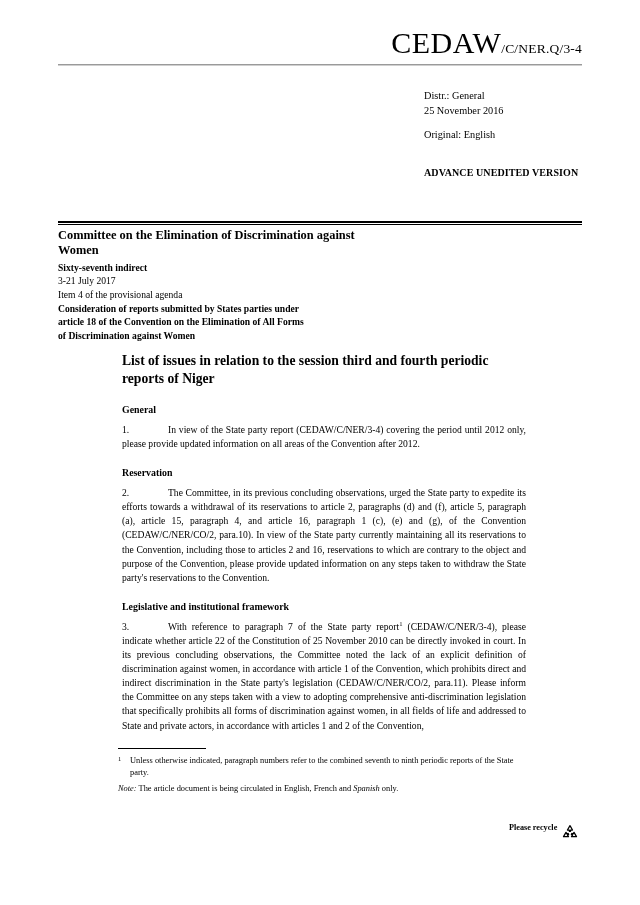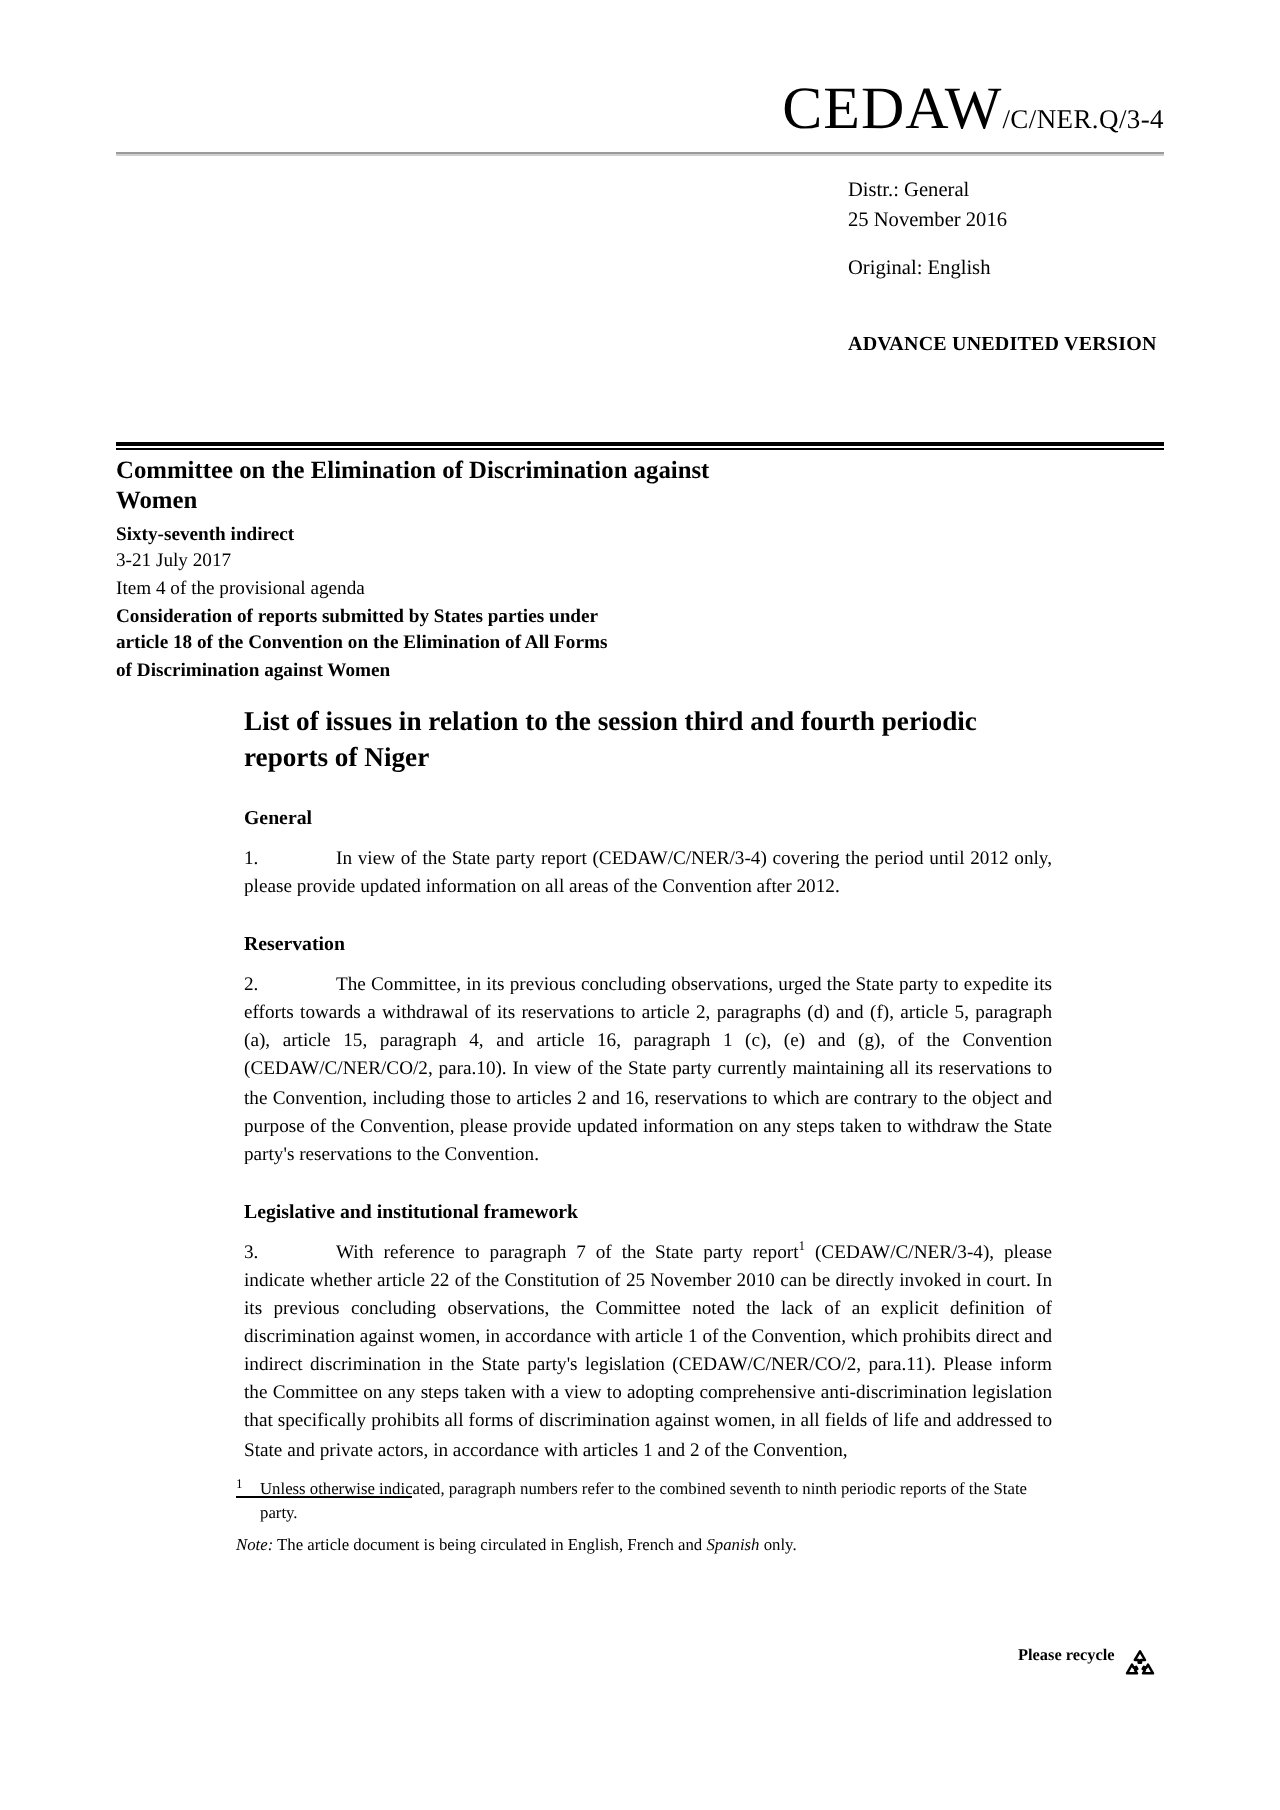--- a/index.html
+++ b/index.html
@@ -20,21 +20,21 @@
     left: 0; top: 0;
     width: 640px;
     height: 905px;
     background: #fff;
   }
 
   
   .masthead {
     position: absolute;
     left: 58px;
-    top: 40px;
+    top: 28px;
     width: 524px;
   }
   .doc-symbol-line {
     text-align: right;
     line-height: 1;
     white-space: nowrap;
   }
   .cedaw-word {
     font-size: 30px;
     letter-spacing: 0.5px;
@@ -152,21 +152,21 @@
     position: absolute;
     left: 118px;
     top: 748px;
     width: 88px;
     border-top: 1px solid #000;
     height: 0;
   }
   .footnote-block {
     position: absolute;
     left: 118px;
-    top: 739px;
+    top: 755px;
     width: 408px;
     font-size: 8.4px;
     line-height: 12.3px;
   }
   .footnote-item {
     position: relative;
     padding-left: 12px;
     text-align: left;
   }
   .footnote-item .fn-marker {

